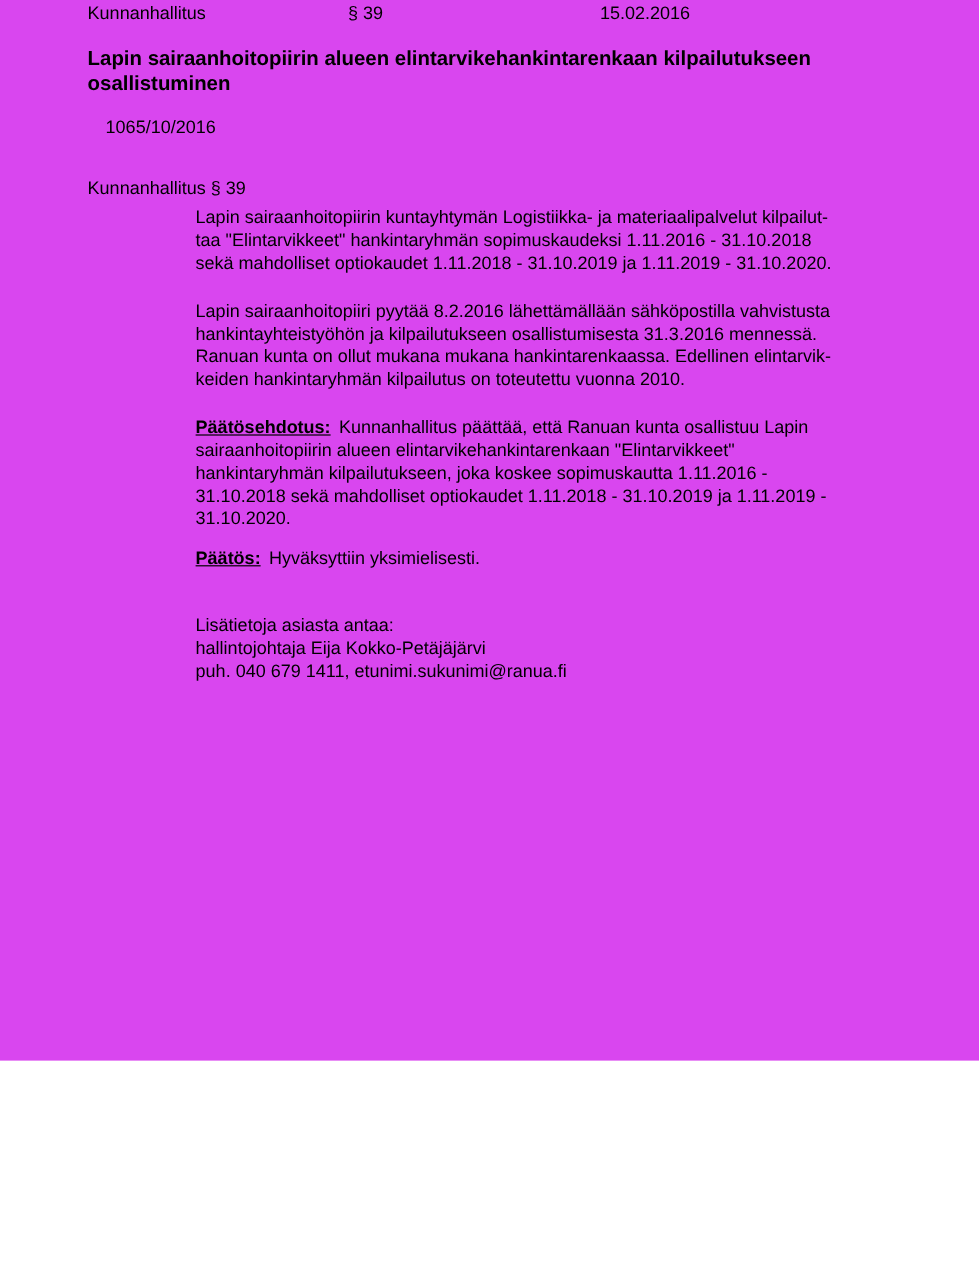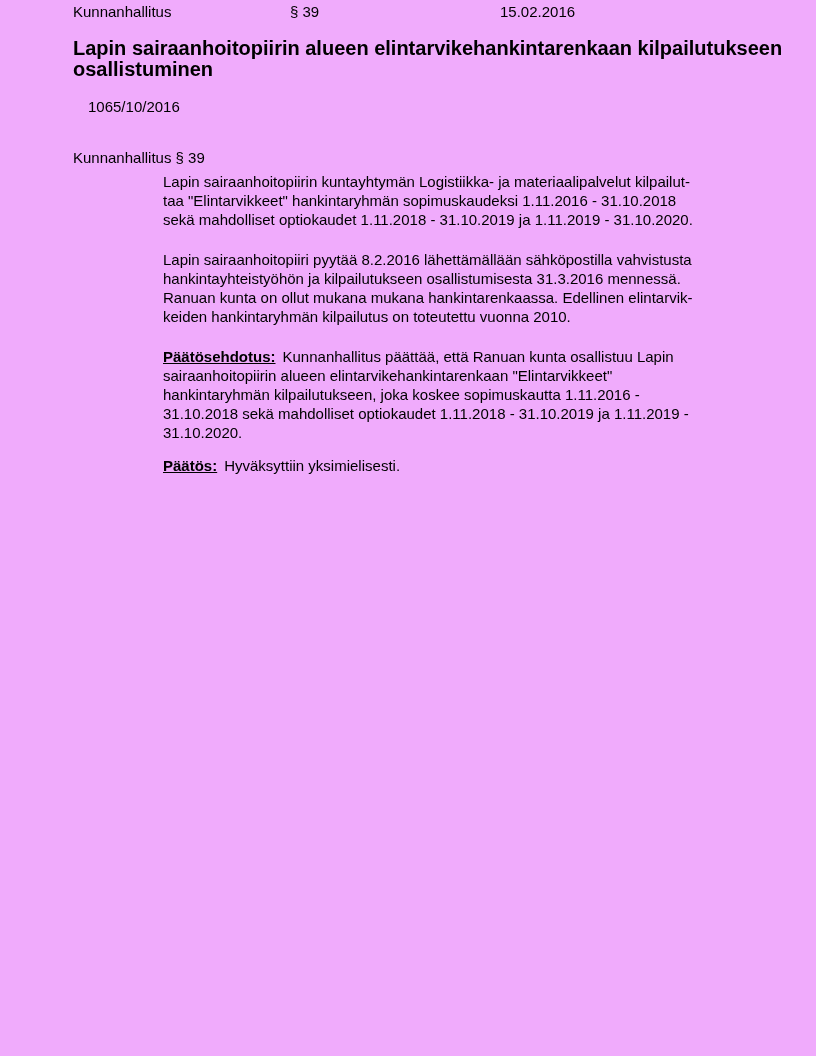--- a/index.html
+++ b/index.html
@@ -1,36 +1,36 @@
 <!DOCTYPE html>
 <html><head>
 <meta charset="utf-8">
 <style>
   html, body { margin: 0; padding: 0; background: #ffffff; }
   .page {
     position: relative;
     width: 816px;
-    height: 1056px;
-    background: #f0abfc;
+    height: 884px;
+    background: #d946ef;
     font-family: "Liberation Sans", sans-serif;
     font-size: 15px;
     line-height: 19px;
     color: #000000;
     overflow: hidden;
   }
   .header-row { position: absolute; top: 2px; left: 0; right: 0; height: 19px; }
   .h-committee { position: absolute; left: 73px; }
   .h-section   { position: absolute; left: 290px; }
   .h-date      { position: absolute; left: 500px; text-align: center; }
   .doc-title {
     position: absolute;
     top: 38px;
     left: 73px;
     margin: 0;
-    font-size: 20px;
+    font-size: 17px;
     line-height: 21px;
     font-weight: bold;
     white-space: pre-line;
   }
   .case-number  { position: absolute; top: 97px;  left: 88px; }
   .section-line { position: absolute; top: 148px; left: 73px; }
   .body-block   { position: absolute; top: 172px; left: 163px; width: 600px; }
   .para { margin: 0; white-space: pre-line; }
   .p1 { margin-bottom: 21px; }
   .p2 { margin-bottom: 0; }
@@ -68,15 +68,18 @@
     <p class="para p2">Lapin sairaanhoitopiiri pyytää 8.2.2016 lähettämällään sähköpostilla vahvistusta
 hankintayhteistyöhön ja kilpailutukseen osallistumisesta 31.3.2016 mennessä.</p>
     <p class="para p3">Ranuan kunta on ollut mukana mukana hankintarenkaassa. Edellinen elintarvik-
 keiden hankintaryhmän kilpailutus on toteutettu vuonna 2010.</p>
     <p class="para p4"><span class="label">Päätösehdotus:</span><span>Kunnanhallitus päättää, että Ranuan kunta osallistuu Lapin
 sairaanhoitopiirin alueen elintarvikehankintarenkaan "Elintarvikkeet"
 hankintaryhmän kilpailutukseen, joka koskee sopimuskautta 1.11.2016 -
 31.10.2018 sekä mahdolliset optiokaudet 1.11.2018 - 31.10.2019 ja 1.11.2019 -
 31.10.2020.</span></p>
     <p class="para p5"><span class="label">Päätös:</span><span>Hyväksyttiin yksimielisesti.</span></p>
+    <p class="para p6">Lisätietoja asiasta antaa:
+hallintojohtaja Eija Kokko-Petäjäjärvi
+puh. 040 679 1411, etunimi.sukunimi@ranua.fi</p>
   </div>
 
 </div>
 
 </body></html>

